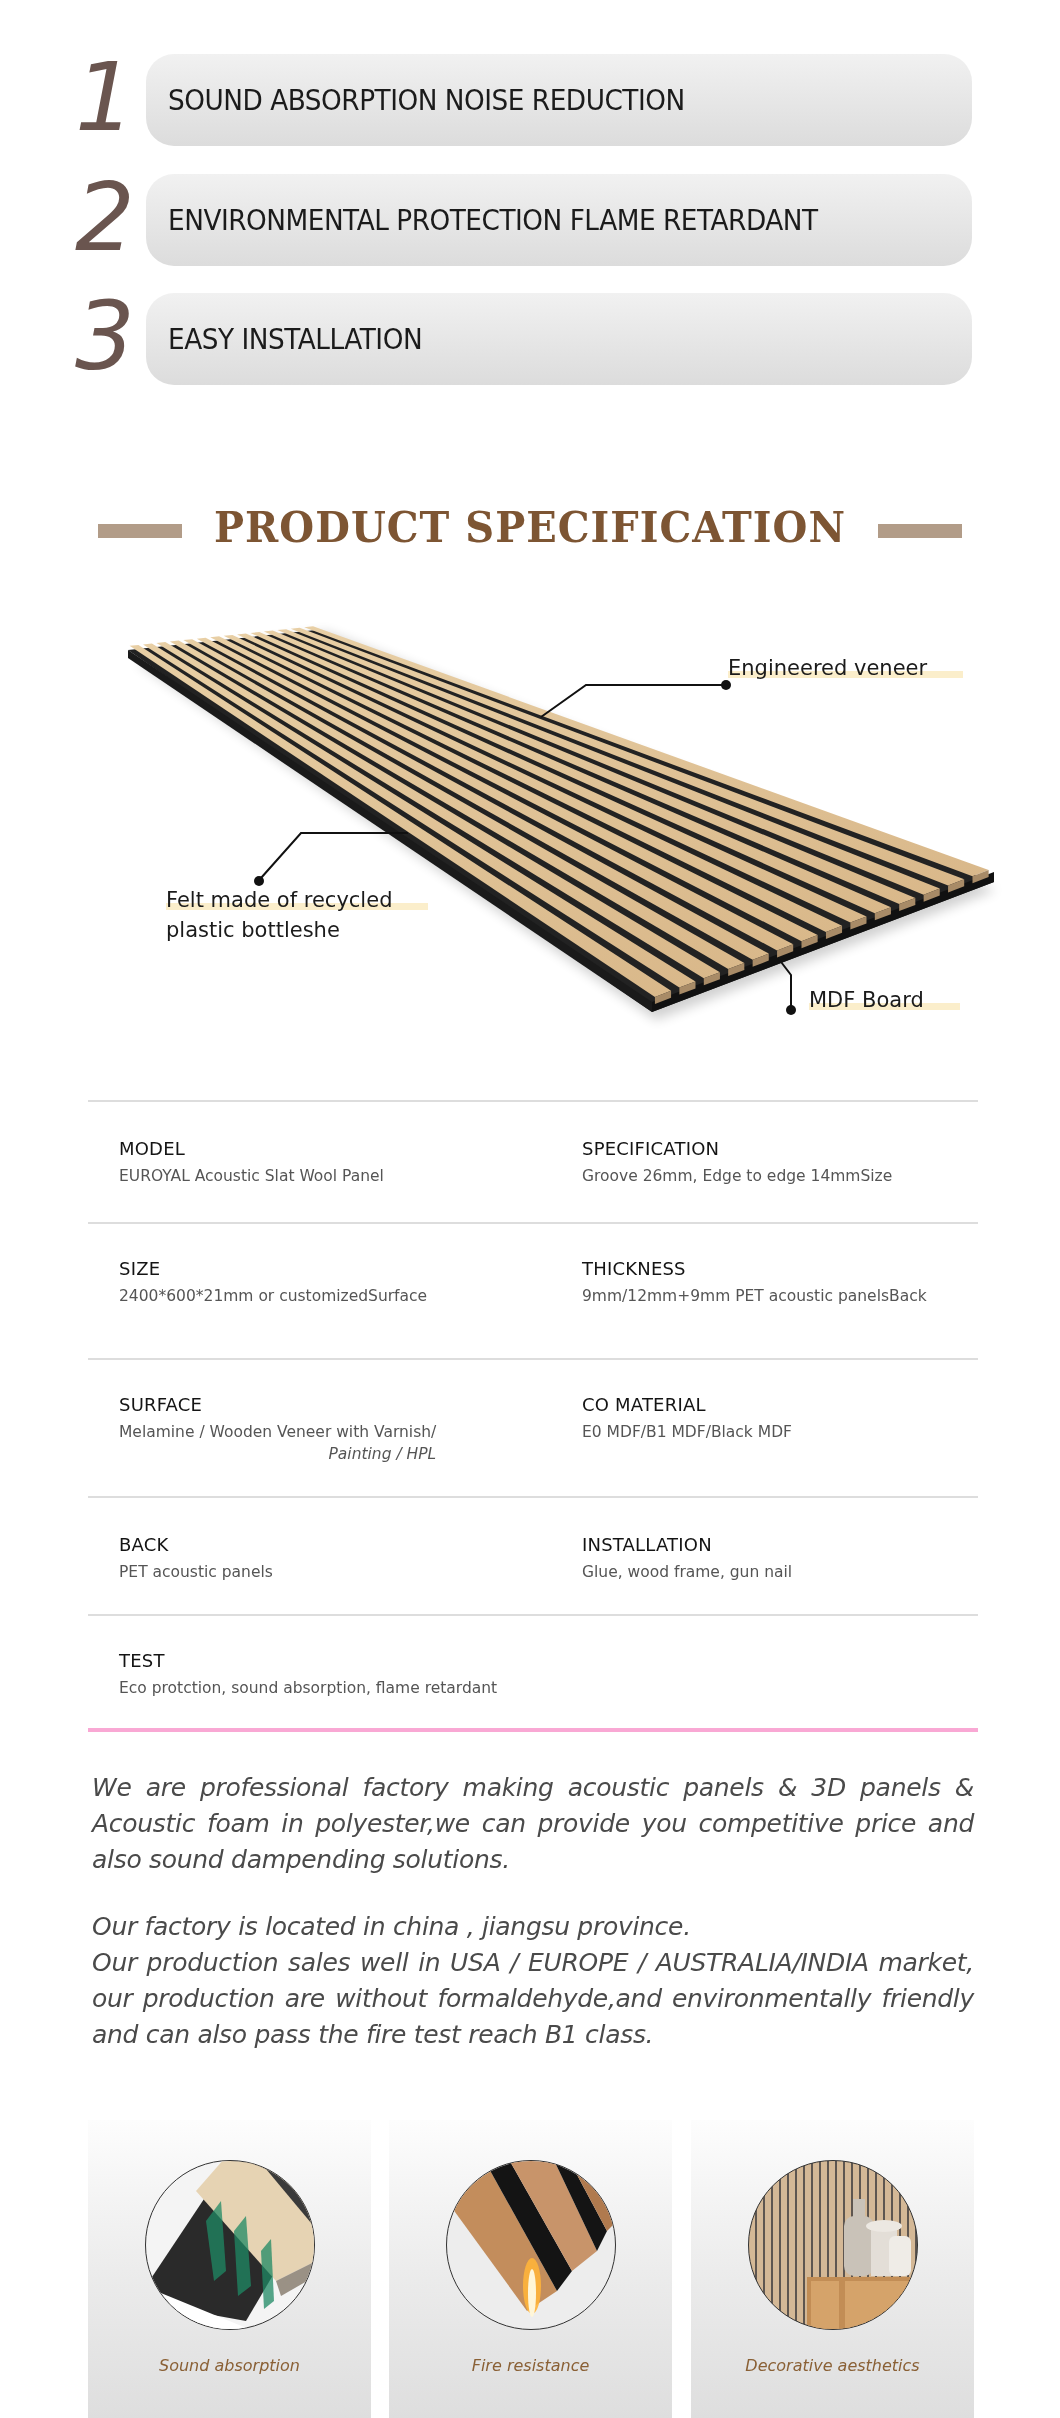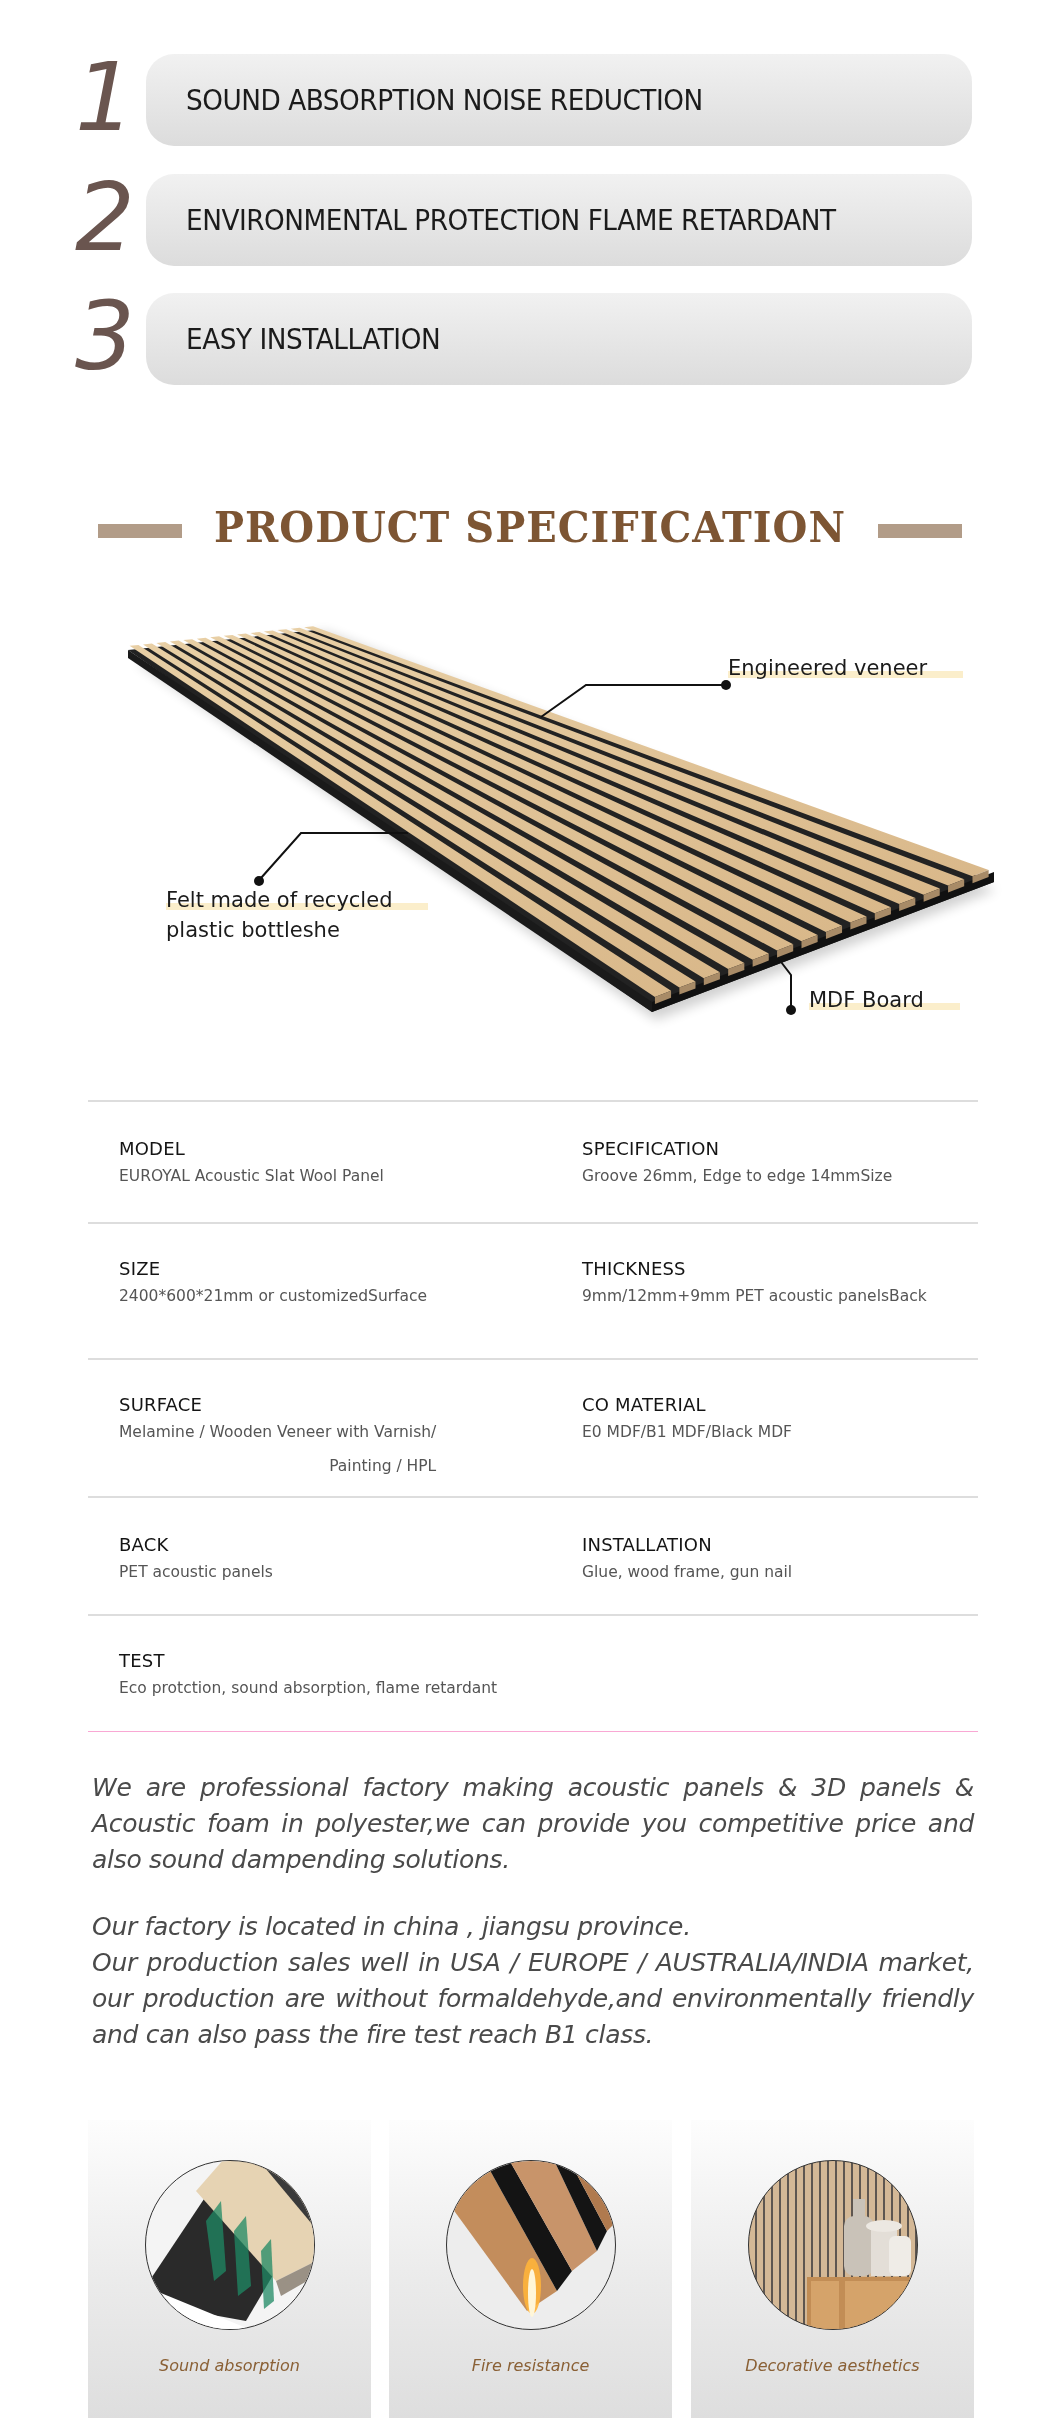--- a/index.html
+++ b/index.html
@@ -10,21 +10,21 @@
   .feature { position: absolute; left: 0; width: 1060px; height: 96px; }
   .feature .num {
     position: absolute; left: 70px; top: 0; width: 70px; height: 96px;
     font-family: "DejaVu Sans", sans-serif; font-size: 94px; font-style: italic;
     color: #6a554f; line-height: 96px; text-align: center; font-weight: 400;
   }
   .feature .pill {
     position: absolute; left: 146px; top: 4px; width: 826px; height: 92px;
     border-radius: 28px;
     background: linear-gradient(#f1f1f1, #dcdcdc);
-    display: flex; align-items: center; padding-left: 40px;
+    display: flex; align-items: center; padding-left: 22px;
   }
   .feature .pill span {
     font-family: "DejaVu Sans", sans-serif; font-size: 28px; color: #1b1b1b;
     letter-spacing: -0.5px; transform: scaleX(0.94); transform-origin: left center; white-space: nowrap;
   }
 
   
   .spec-heading { position: absolute; top: 503px; left: 0; width: 1060px; height: 48px; }
   .spec-heading .bar { position: absolute; top: 21px; width: 84px; height: 14px; background: #b29c88; }
   .spec-heading .bar.left { left: 98px; }
@@ -39,21 +39,21 @@
   .diagram { position: absolute; left: 0; top: 600px; width: 1060px; height: 460px; margin-left: 36px; }
   .callout {
     position: absolute; font-family: "DejaVu Sans", sans-serif; font-size: 21px; color: #1b1b1b;
     line-height: 30px; white-space: nowrap;
   }
   .callout .hl { background: linear-gradient(transparent 62%, #fbeecb 62%, #fbeecb 92%, transparent 92%); padding-right: 36px; }
 
   
   .spec-table { position: absolute; left: 88px; top: 1100px; width: 890px; }
   .spec-row { position: relative; border-top: 2px solid #dddddd; }
-  .spec-row:last-child { border-bottom: 1px solid #f9a8d4; }
+  .spec-row:last-child { border-bottom: 4px solid #f9a8d4; }
   .spec-cell { position: absolute; top: 0; }
   .spec-cell.c1 { left: 31px; }
   .spec-cell.c2 { left: 494px; }
   .spec-label { font-family: "DejaVu Sans", sans-serif; font-size: 18px; color: #141414; letter-spacing: 0.2px; display: block; }
   .spec-value { font-family: "DejaVu Sans", sans-serif; font-size: 15.5px; color: #555555; display: block; line-height: 22px; margin-top: 6px; text-align: right; }
 
   
   .about { position: absolute; left: 92px; width: 882px; font-family: "DejaVu Sans", sans-serif; font-style: italic;
     font-size: 25px; color: #4a4a4a; line-height: 36px; text-align: justify; letter-spacing: -0.3px; }
 
@@ -190,21 +190,21 @@
     </div>
     <div class="spec-cell c2" style="top:34px;">
       <span class="spec-label">THICKNESS</span>
       <span class="spec-value">9mm/12mm+9mm PET acoustic panelsBack</span>
     </div>
   </div>
   <div class="spec-row" style="height:138px;">
     <div class="spec-cell c1" style="top:34px;">
       <span class="spec-label">SURFACE</span>
       <span class="spec-value">Melamine / Wooden Veneer with Varnish/</span>
-      <span class="spec-value" style="margin-top:12px;">Painting / HPL</span>
+      <span class="spec-value" style="margin-top:0;font-style:italic;">Painting / HPL</span>
     </div>
     <div class="spec-cell c2" style="top:34px;">
       <span class="spec-label">CO MATERIAL</span>
       <span class="spec-value">E0 MDF/B1 MDF/Black MDF</span>
     </div>
   </div>
   <div class="spec-row" style="height:118px;">
     <div class="spec-cell c1" style="top:36px;">
       <span class="spec-label">BACK</span>
       <span class="spec-value">PET acoustic panels</span>

